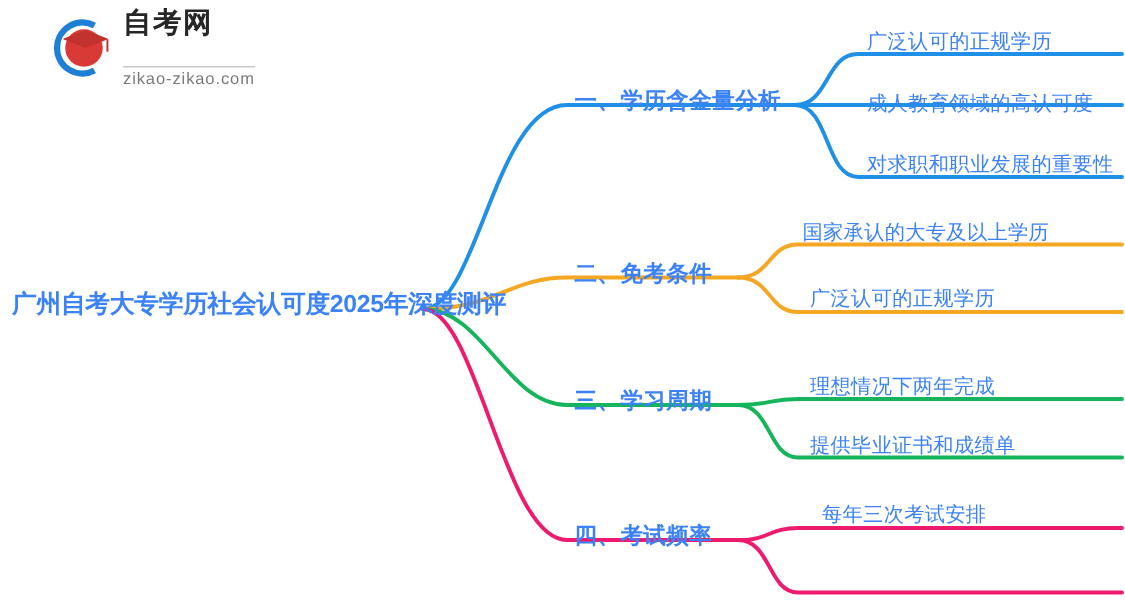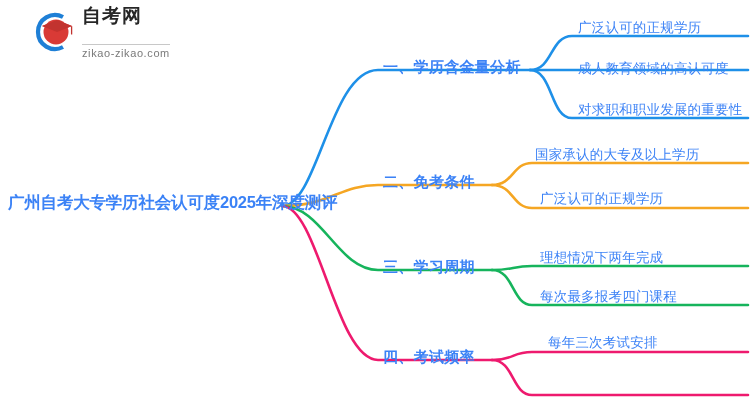--- a/index.html
+++ b/index.html
@@ -154,17 +154,17 @@
   <div class="node branch-node b4">四、考试频率</div>
 
   <div class="node leaf-node l11">广泛认可的正规学历</div>
   <div class="node leaf-node l12">成人教育领域的高认可度</div>
   <div class="node leaf-node l13">对求职和职业发展的重要性</div>
 
   <div class="node leaf-node l21">国家承认的大专及以上学历</div>
   <div class="node leaf-node l22">广泛认可的正规学历</div>
 
   <div class="node leaf-node l31">理想情况下两年完成</div>
-  <div class="node leaf-node l32">每次最多报考四门课程</div>
+  <div class="node leaf-node l32">提供毕业证书和成绩单</div>
 
   <div class="node leaf-node l41">每年三次考试安排</div>
 
 </div>
 
 </body></html>

